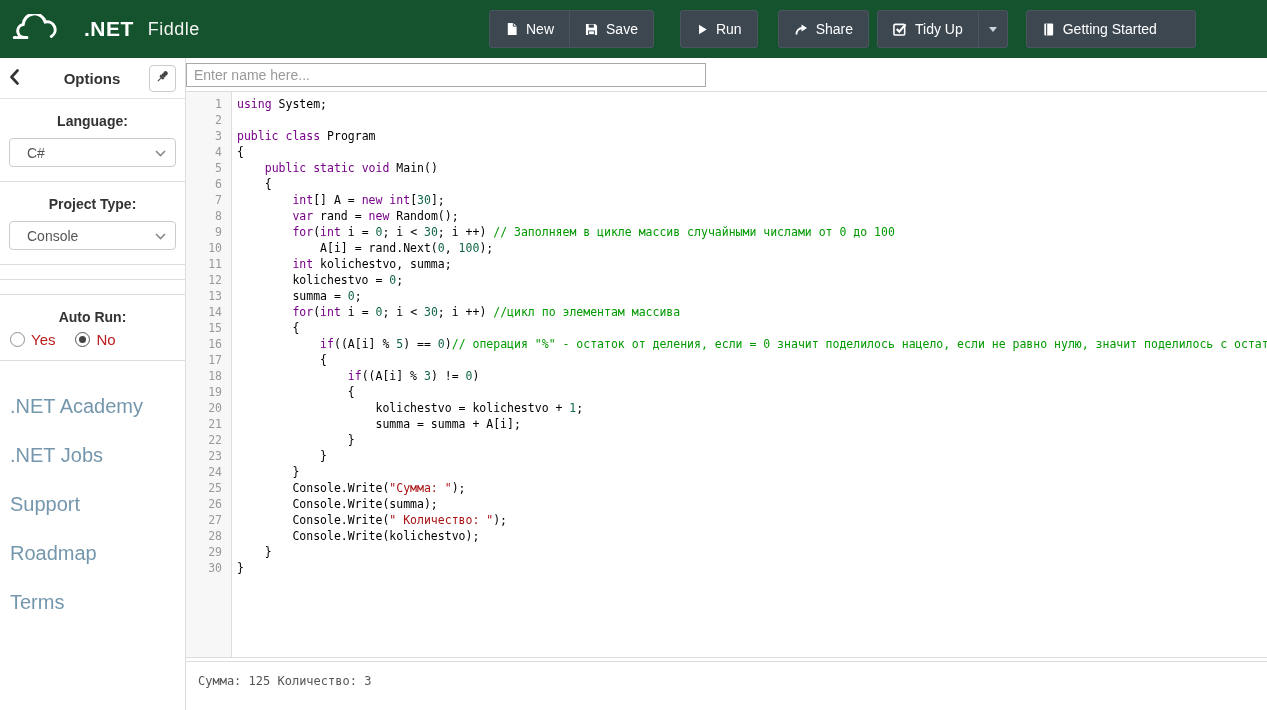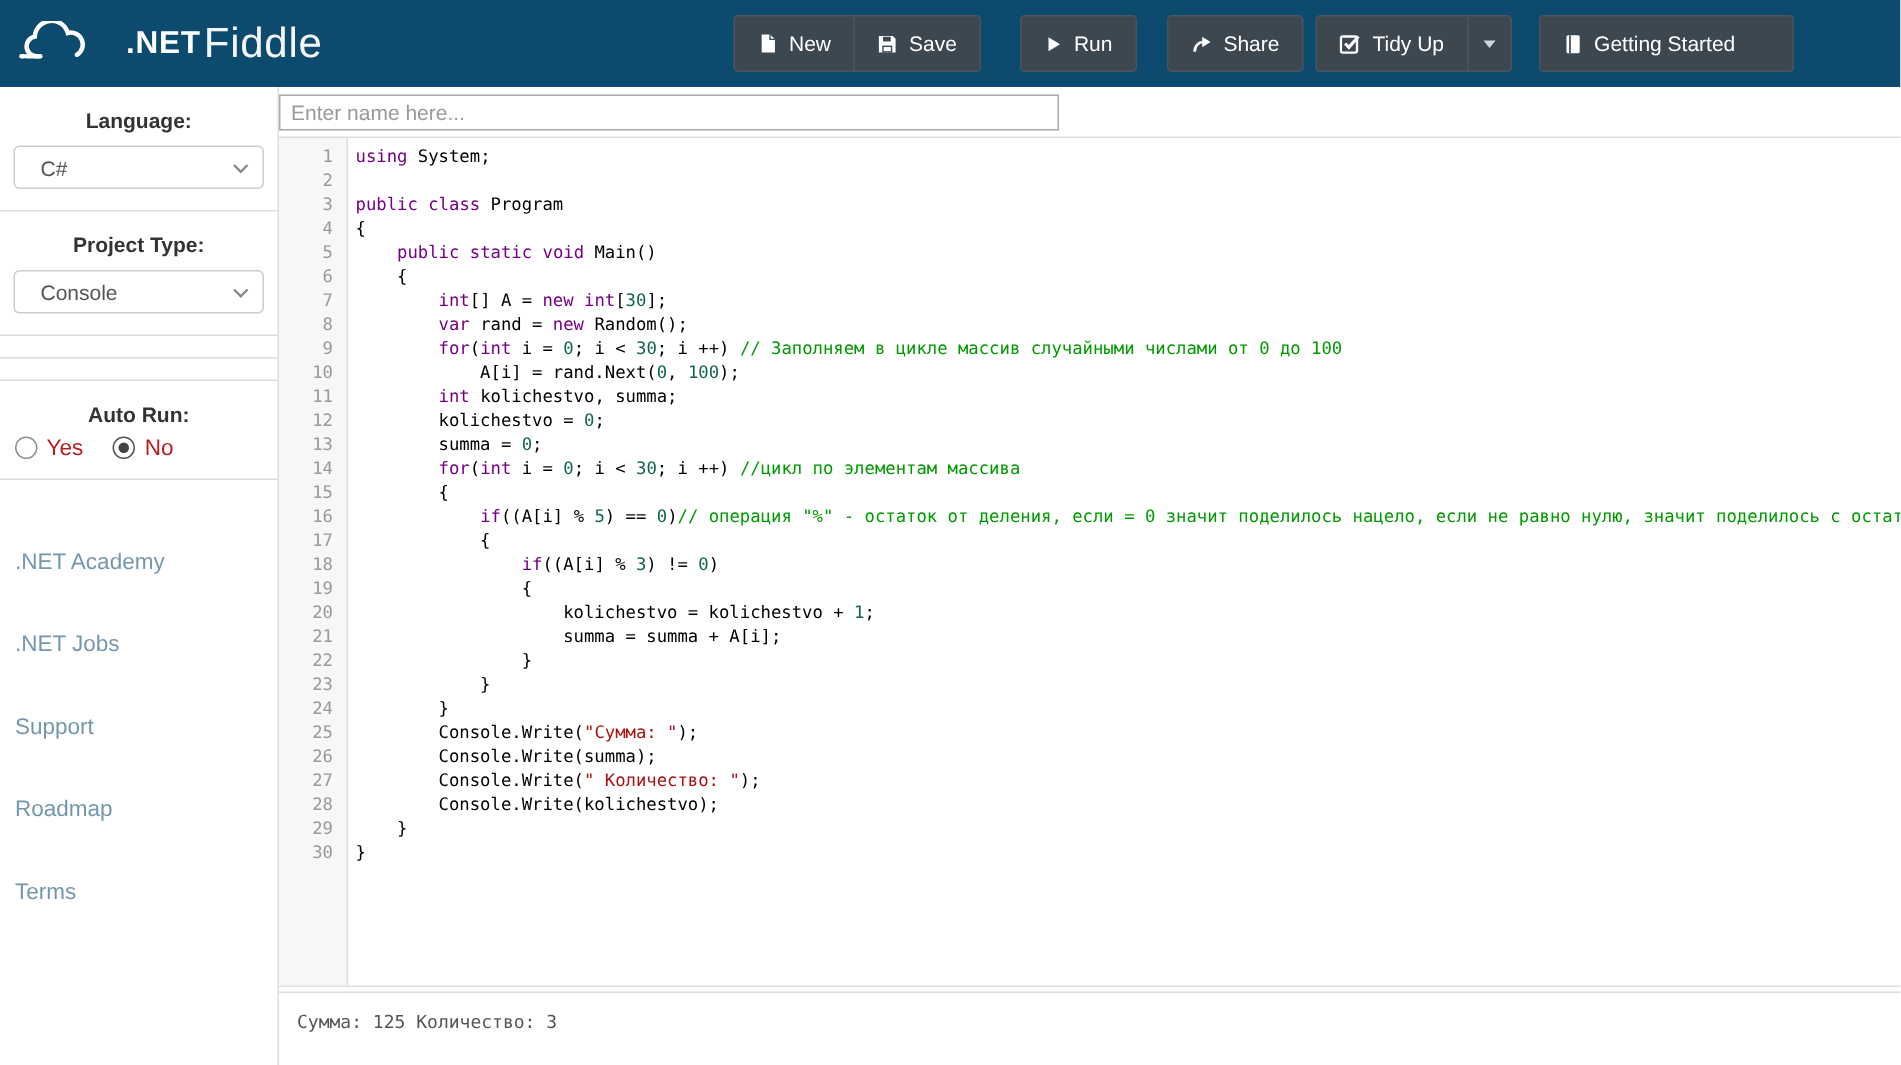--- a/index.html
+++ b/index.html
@@ -1,24 +1,24 @@
 <!DOCTYPE html>
 <html style="--kw: #770088; --num: #116644; --str: #aa1111; --com: #009900;"><head>
 <meta charset="utf-8">
 <style>
   * { box-sizing: border-box; margin: 0; padding: 0; }
   html,body { width:1267px; height:710px; overflow:hidden; background:#fff;
               font-family:"Liberation Sans", sans-serif; }
 
   
-  .navbar { position:relative; height:58px; background:#0c4a6e; }
+  .navbar { position:relative; height:58px; background:#14532d; }
   .brand { position:absolute; left:12px; top:0; height:58px; display:flex; align-items:center; color:#fff; }
   .brand .cloud { margin-right:14px; display:flex; }
   .brand .b1 { font-size:21px; font-weight:bold; letter-spacing:.5px; }
-  .brand .b2 { font-size:28px; font-weight:normal; letter-spacing:.5px; margin-left:2px; color:#f4f4f4;}
+  .brand .b2 { font-size:18px; font-weight:normal; letter-spacing:.5px; margin-left:14px; color:#f4f4f4;}
   .nav-buttons { position:absolute; left:489px; top:10px; height:38px; display:flex; align-items:stretch; white-space:nowrap; }
   .nbtn { display:flex; align-items:center; gap:8px; padding:0 15px; background:#3c4750;
           border:1px solid #4a5560; border-radius:3px; color:#fff; font-size:14px;
           font-family:inherit; cursor:pointer; }
   .grp { display:flex; }
   .grp .nbtn + .nbtn { margin-left:-1px; border-top-left-radius:0; border-bottom-left-radius:0; }
   .grp .nbtn:first-child:not(:last-child){ border-top-right-radius:0; border-bottom-right-radius:0; }
   .sp26{ width:26px; } .sp20{ width:20px; } .sp8{ width:8px; } .sp18{ width:18px; }
   .caret-btn { width:30px; justify-content:center; padding:0; }
   .caret { width:0; height:0; border-left:4px solid transparent; border-right:4px solid transparent; border-top:5px solid #cfd6db; }
@@ -43,21 +43,21 @@
   .txtin { width:100%; height:29px; border:1px solid #ccc; border-radius:4px; padding:0 10px;
            font-size:14px; color:#333; font-family:inherit; }
   .txtin::placeholder { color:#9a9a9a; }
   .divider { border:0; border-top:1px solid #ddd; margin:14px 0 0 0; }
   .radio-row { display:flex; gap:20px; margin:2px 1px 12px 1px; font-size:15px; color:#b91c1c; }
   .radio-opt { display:flex; align-items:center; gap:6px; cursor:pointer; }
   .radio { width:15px; height:15px; border:1px solid #8f8f8f; border-radius:50%; background:#fff; }
   .radio.checked { border-color:#555; }
   .radio.checked::after { content:""; display:block; width:7px; height:7px; margin:3px; background:#444; border-radius:50%; }
   .side-links { display:block; padding:8px 9px; }
-  .slink { display:block; font-size:15px; margin:38px 1px; cursor:pointer; text-decoration:none; }
+  .slink { display:block; font-size:20px; margin:26px 1px; cursor:pointer; text-decoration:none; }
 
   
   .content { position:absolute; left:186px; top:58px; width:1081px; height:652px; display:flex; flex-direction:column; }
   .name-input { width:520px; height:24px; margin:5px 0 4px 0; border:1px solid #a9a9a9; padding:0 7px;
                 font-size:14px; color:#333; font-family:inherit; }
   .name-input::placeholder { color:#999; }
   .editor { height:567px; border-top:1px solid #ddd; border-bottom:1px solid #ddd; display:flex;
             background:#fff; overflow:hidden; }
   .gutter { width:46px; background:#f7f7f7; border-right:1px solid #ddd; padding:4px 0; text-align:right; flex:none; }
   .gutter div { padding-right:9px; color:#999; font:11.5px/16px "DejaVu Sans Mono", monospace; }
@@ -153,20 +153,42 @@
             <rect x="2.5" y="1.5" width="9.5" height="13" rx="1.2" fill="#fff"></rect>
             <path d="M5 1.5 v13" stroke="#3c4750" stroke-width="1.2"></path>
           </svg>
       </span>
       <span>Getting Started</span>
     </button>
   </div>
 </div>
 
 <div class="sidebar">
+  <div class="side-head">
+    <button class="back-btn">
+      <span>
+        <svg width="11" height="16" viewBox="0 0 11 16">
+            <polyline points="8.5,1.5 2.5,8 8.5,14.5" fill="none" stroke="#333" stroke-width="2.6" stroke-linecap="round" stroke-linejoin="round"></polyline>
+          </svg>
+      </span>
+    </button>
+    <span class="side-title">Options</span>
+    <button class="pin-btn">
+      <span>
+        <svg width="15" height="15" viewBox="0 0 16 16">
+            <g transform="rotate(45 8 8)">
+              <circle cx="8" cy="3.4" r="2.4" fill="#444"></circle>
+              <rect x="5.8" y="5" width="4.4" height="3.2" fill="#444"></rect>
+              <path d="M4.8 8.2 h6.4 l-1.2 2.2 h-4 z" fill="#444"></path>
+              <rect x="7.45" y="10.4" width="1.1" height="4.6" fill="#444"></rect>
+            </g>
+          </svg>
+      </span>
+    </button>
+  </div>
 
   <div class="sect">
     <div class="lbl">
         <span>Language:</span>
       </div>
     <div class="selectbox">
       <span>C#</span>
       <span class="sel-caret">
         <svg width="11" height="7" viewBox="0 0 11 7">
             <polyline points="1,1 5.5,5.5 10,1" fill="none" stroke="#888" stroke-width="1.6"></polyline>

